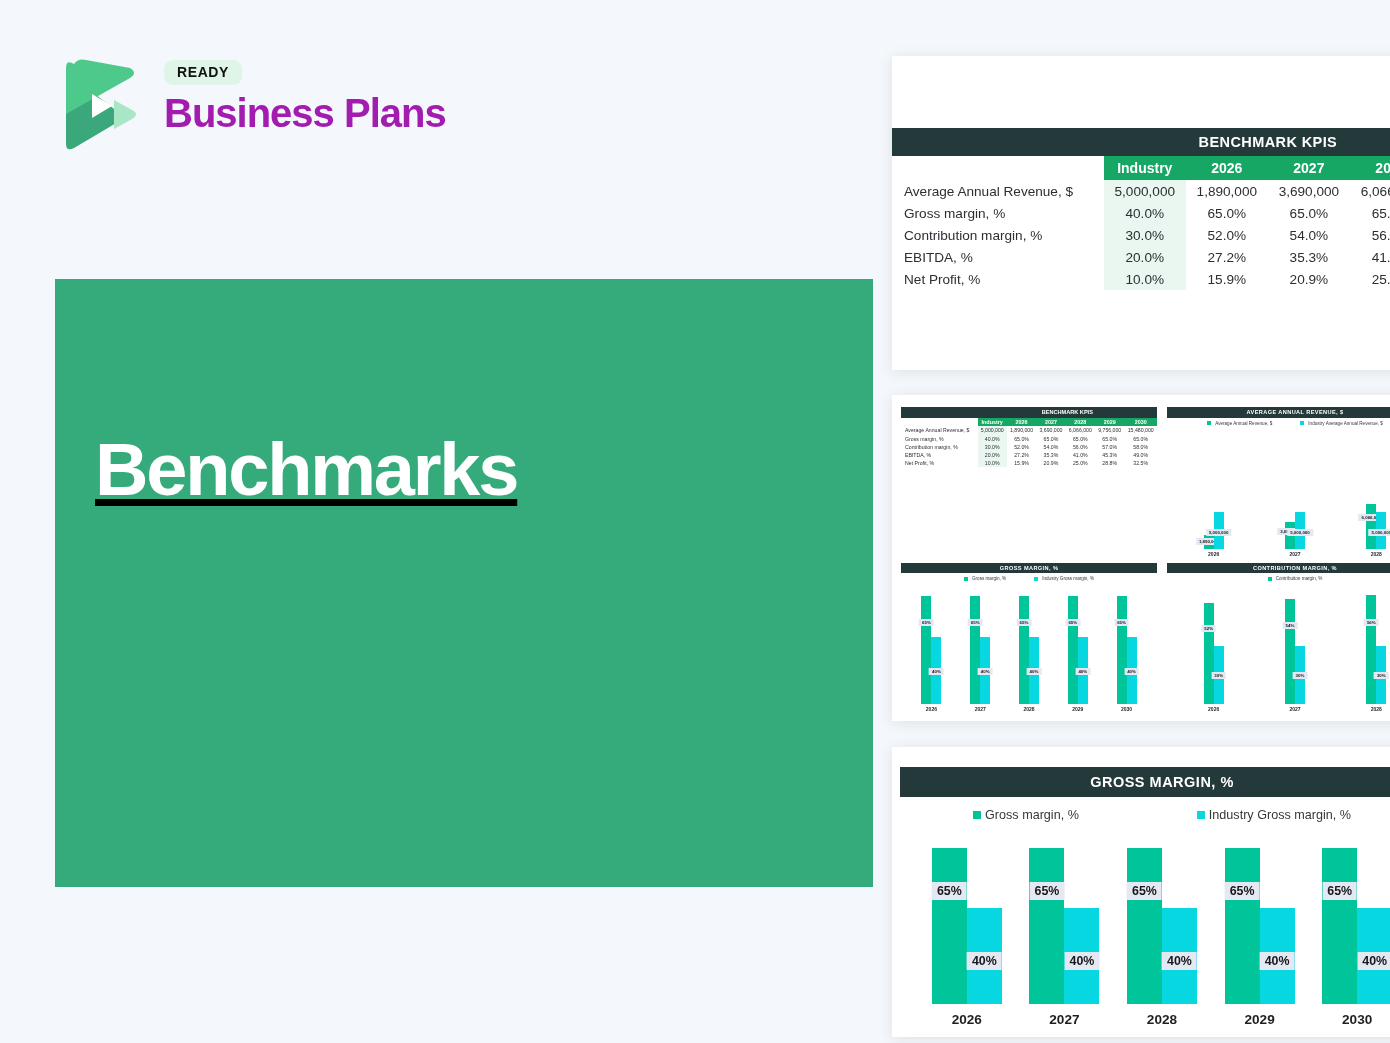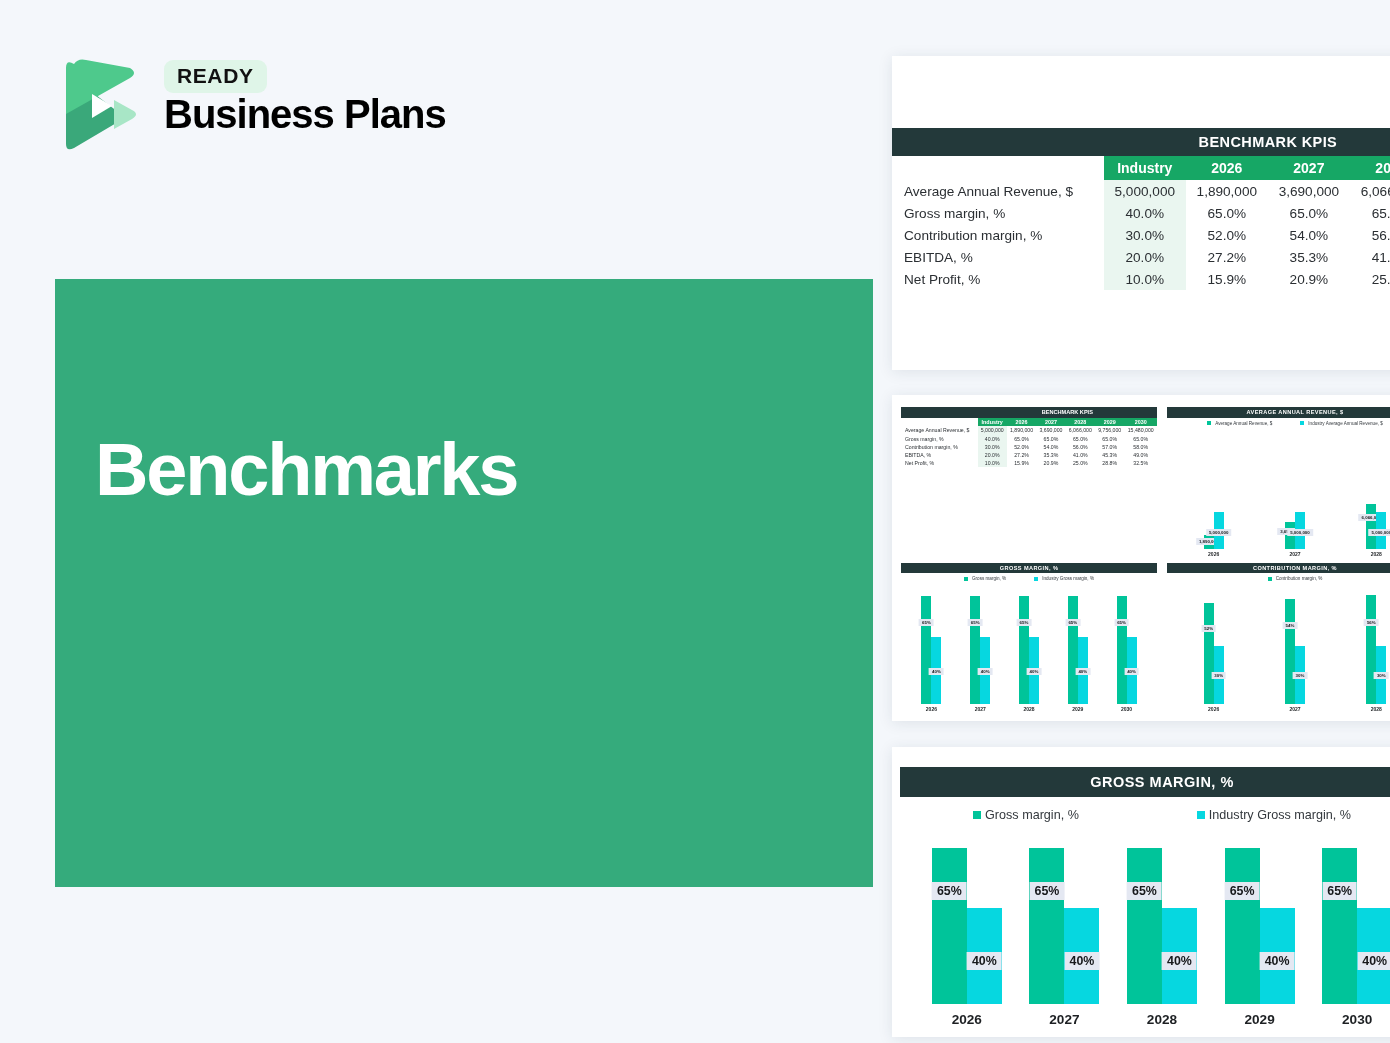--- a/index.html
+++ b/index.html
@@ -10,32 +10,32 @@
     overflow: hidden;
   }
   #stage { position: relative; width: 1390px; height: 1043px; background: #f4f7fb; }
 
   
   #logo-block { position: absolute; left: 56px; top: 52px; width: 400px; height: 108px; }
   #logo-mark { position: absolute; left: 0; top: 4px; width: 88px; height: 96px; }
   #brand-text { position: absolute; left: 108px; top: 8px; }
   #ready-badge {
     display: inline-block; background: #dff5e8; color: #111;
-    font-size: 21px; font-weight: 700; letter-spacing: .6px;
+    font-size: 14px; font-weight: 700; letter-spacing: .6px;
     padding: 4px 13px 5px 13px; border-radius: 9px;
   }
   #brand-name {
-    font-size: 40px; font-weight: 800; color: #000000; letter-spacing: -1.0px;
-    line-height: 1.05; white-space: nowrap;
+    font-size: 40px; font-weight: 800; color: #a21caf; letter-spacing: -1.0px;
+    margin-top: 7px; line-height: 1.05; white-space: nowrap;
   }
 
   
   #green-panel {
     position: absolute; left: 55px; top: 279px; width: 818px; height: 608px;
-    background: #35ab7c; padding: 66px 78px 0 40px;
+    background: #35ab7c; padding: 66px 78px 0 40px; text-decoration: underline;
   }
   #panel-title {
     color: #fff; font-size: 74px; font-weight: 800; letter-spacing: -2.2px;
     line-height: 1; margin-top: 88px;
   }
   #panel-body {
     color: #ffffff; font-size: 27.5px; font-weight: 600; line-height: 1.40;
     margin-top: 43px; max-width: 672px; letter-spacing: -0.25px;
   }
 

